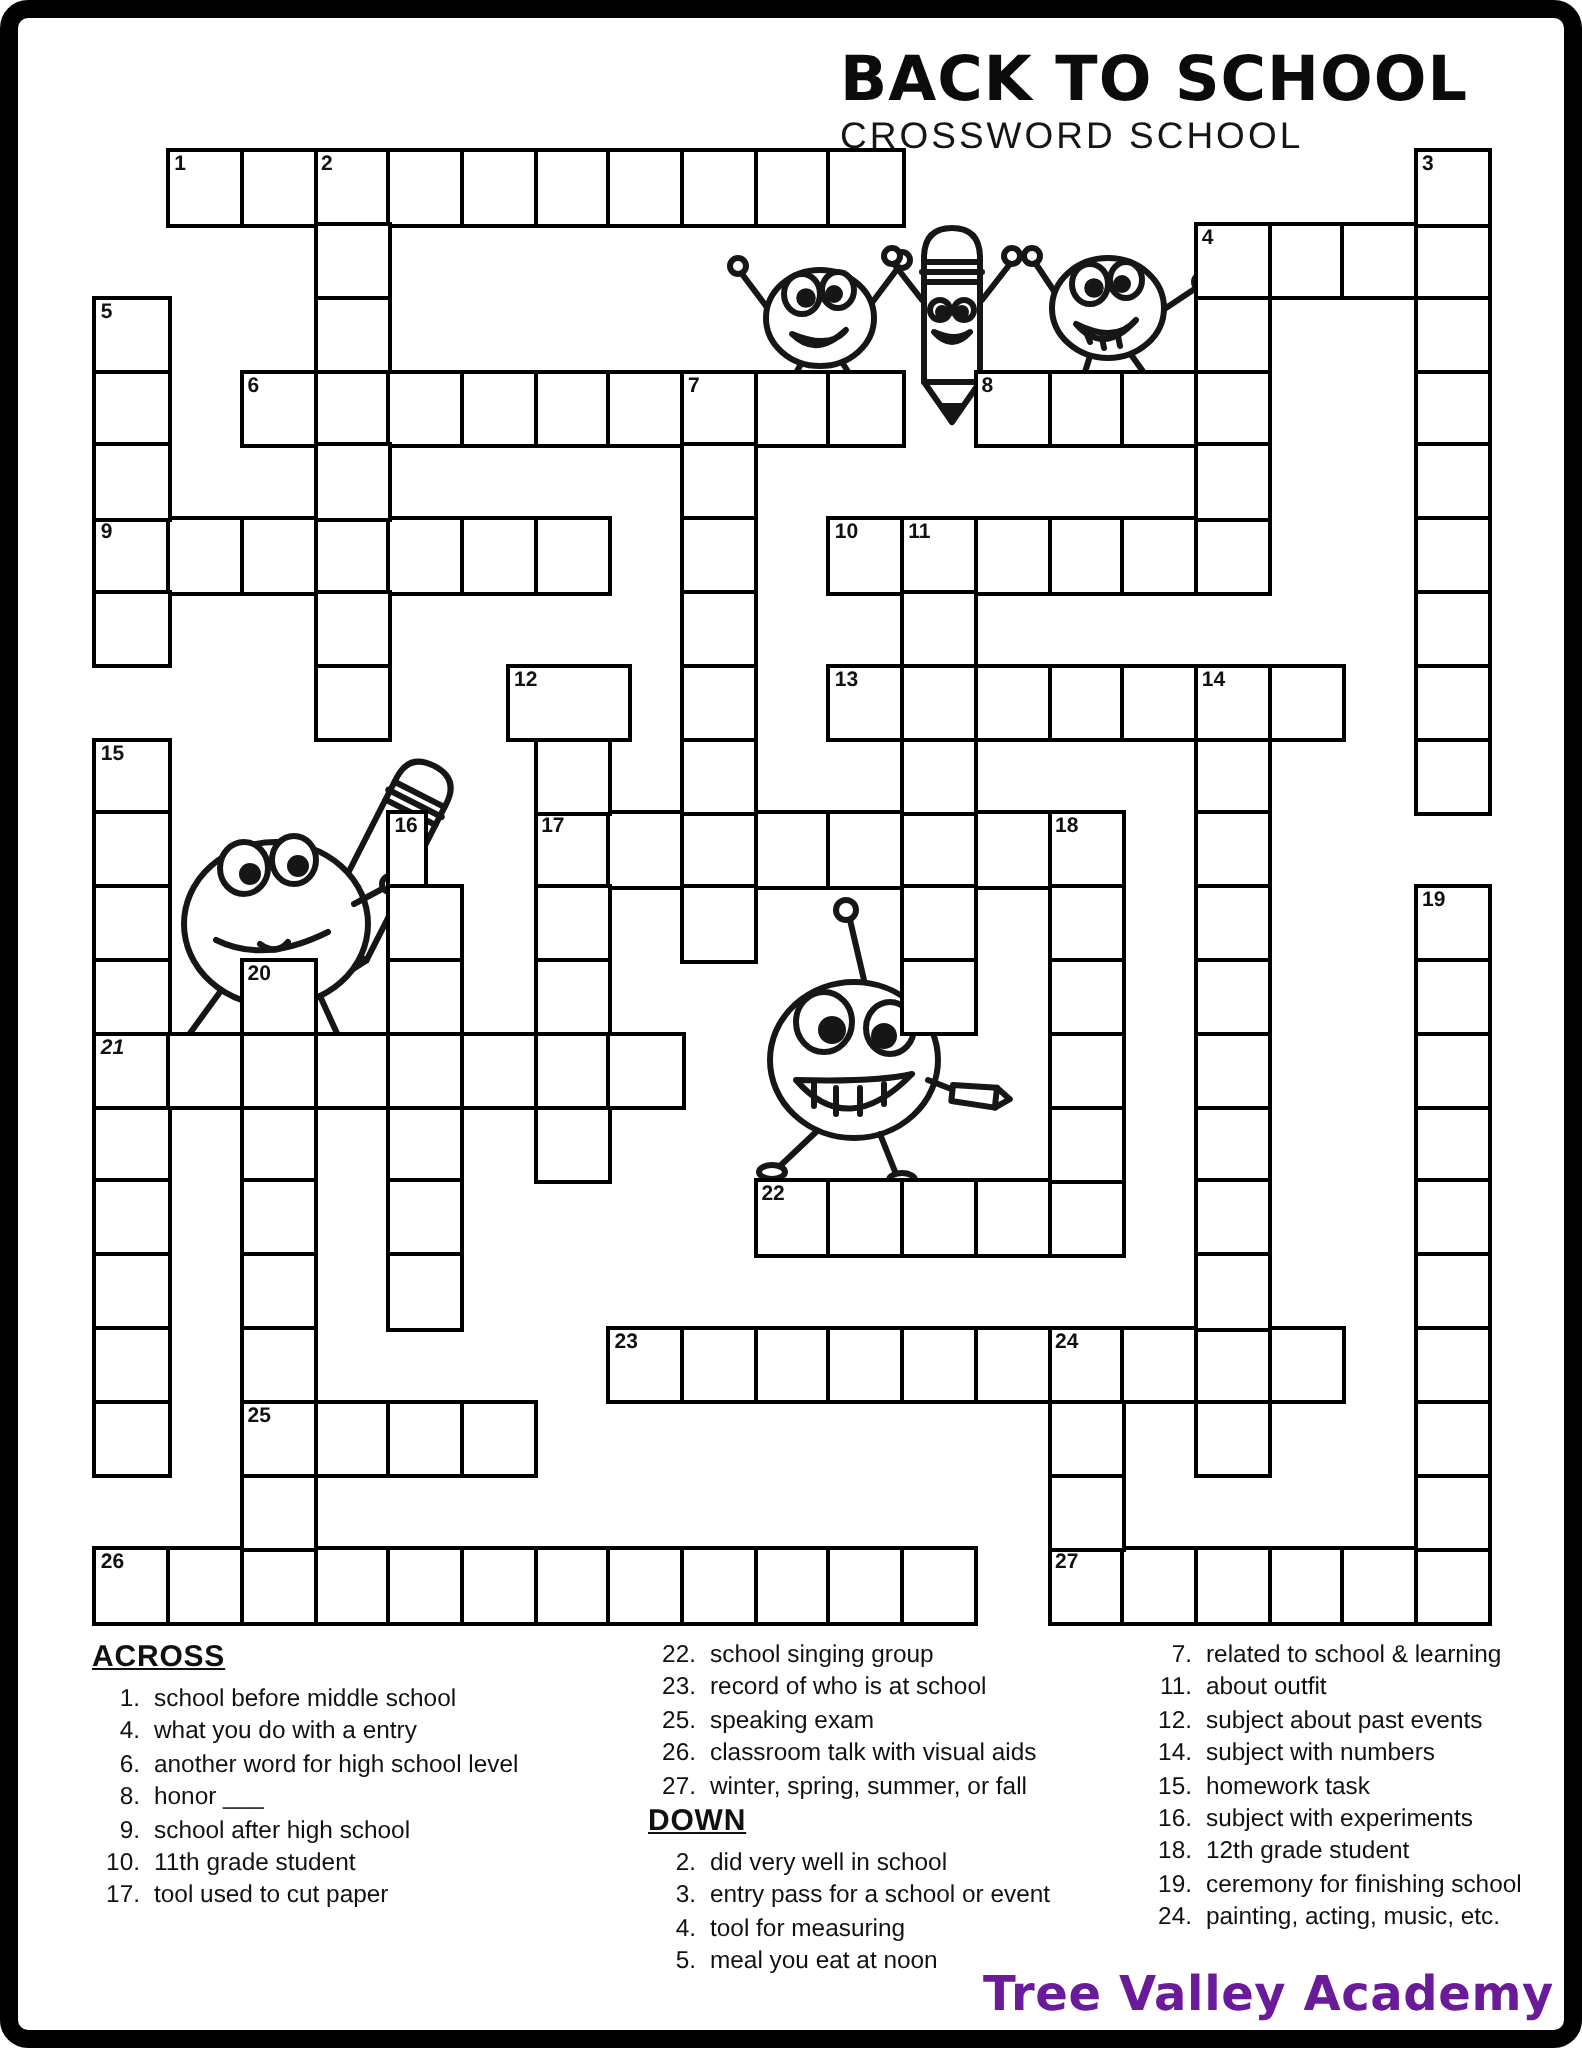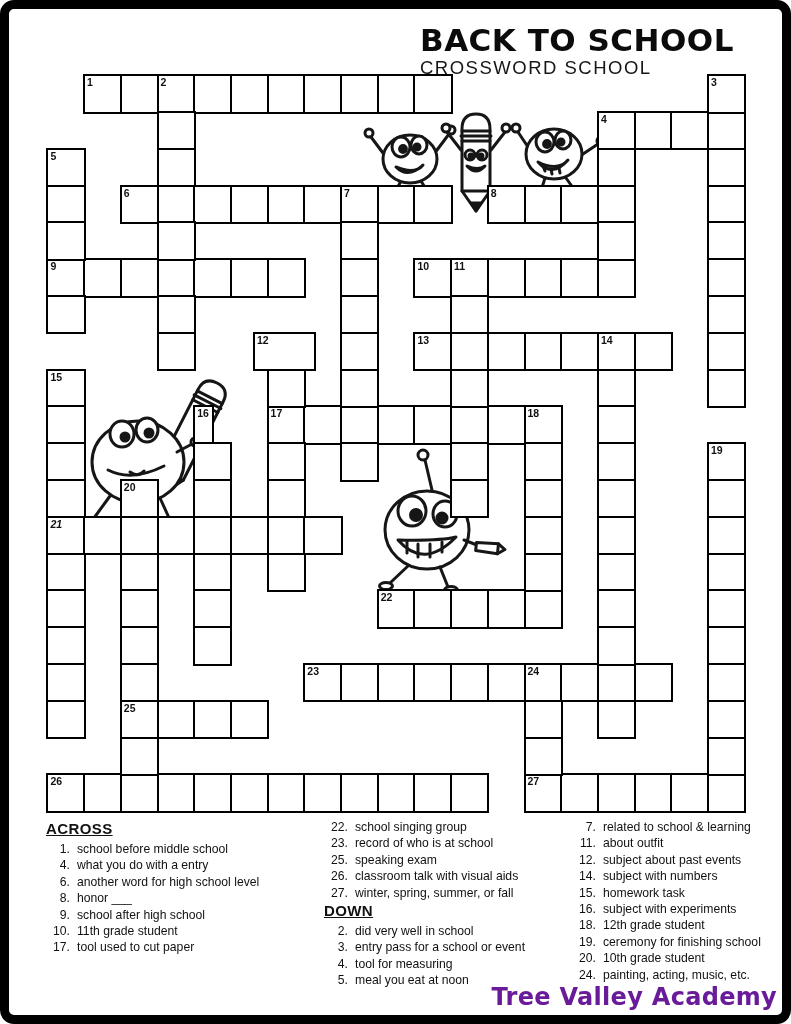--- a/index.html
+++ b/index.html
@@ -479,24 +479,20 @@
         </div>
         <div class="clue-row">
           <span class="clue-num">18.</span>
           <span class="clue-text">12th grade student</span>
         </div>
         <div class="clue-row">
           <span class="clue-num">19.</span>
           <span class="clue-text">ceremony for finishing school</span>
         </div>
         <div class="clue-row">
-          <span class="clue-num">20.</span>
-          <span class="clue-text">10th grade student</span>
-        </div>
-        <div class="clue-row">
           <span class="clue-num">24.</span>
           <span class="clue-text">painting, acting, music, etc.</span>
         </div>
       </div>
   </div>
 
   <div class="footer" style="color: rgb(106, 27, 154);">Tree Valley Academy</div>
 </div>
 
 </body></html>

